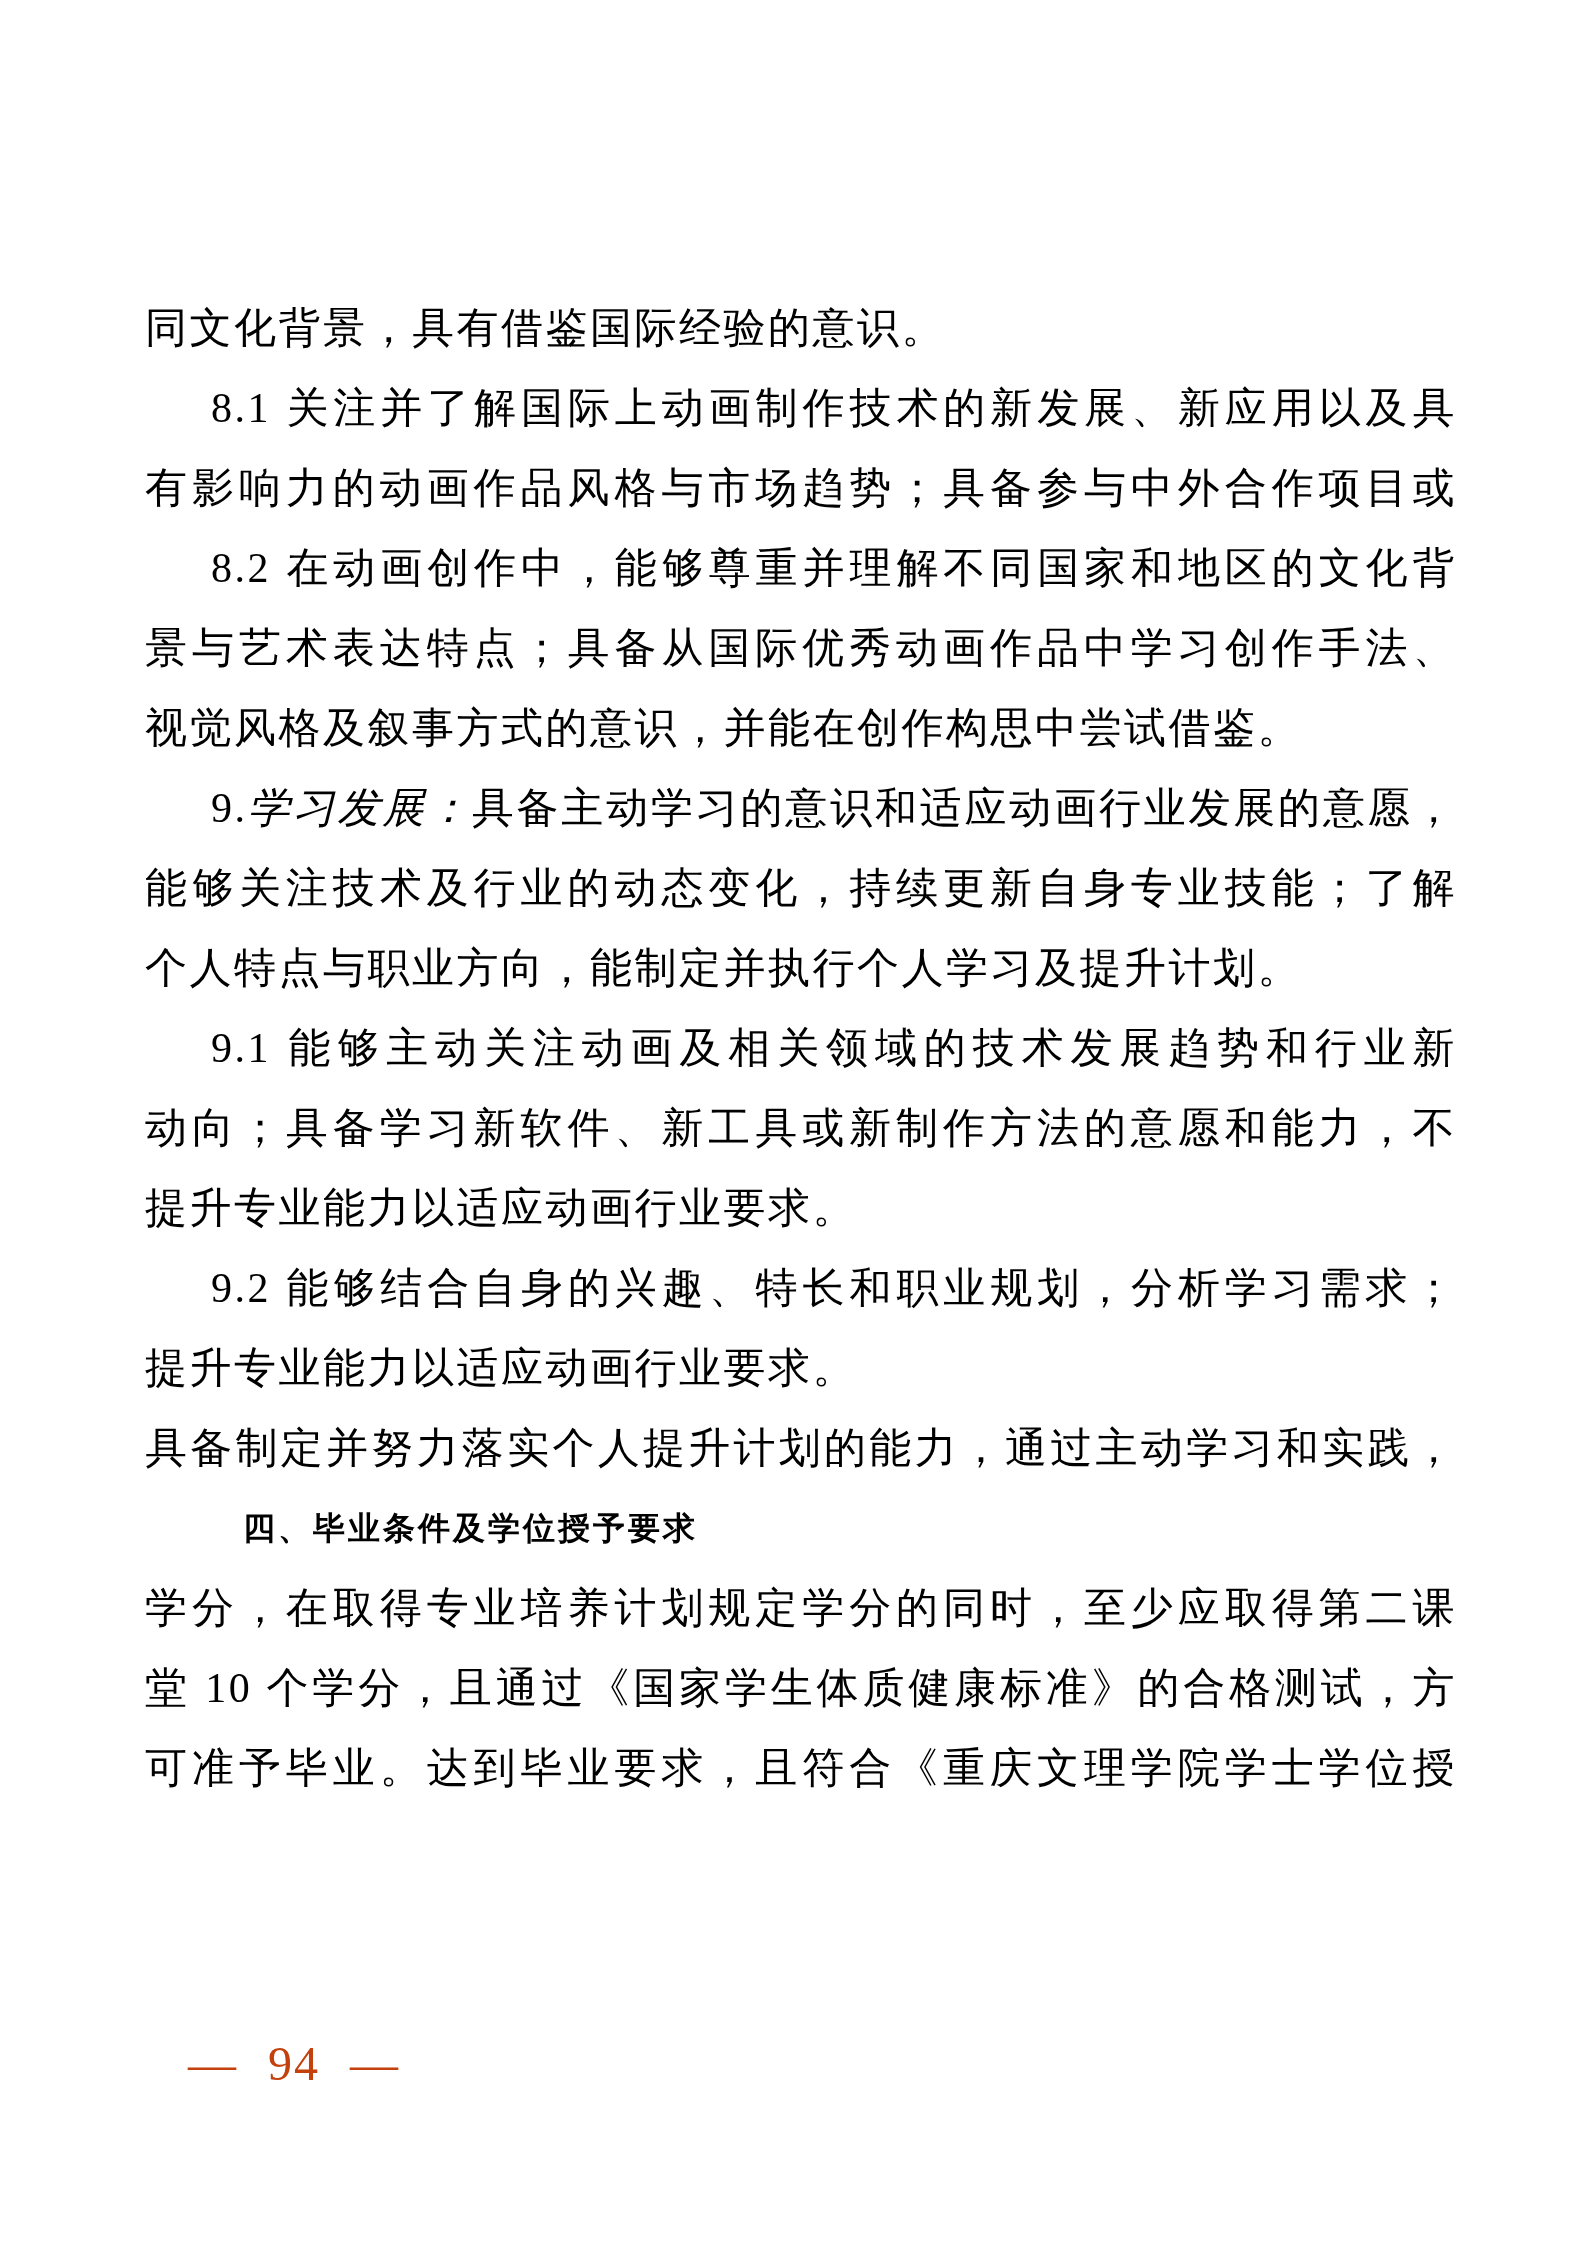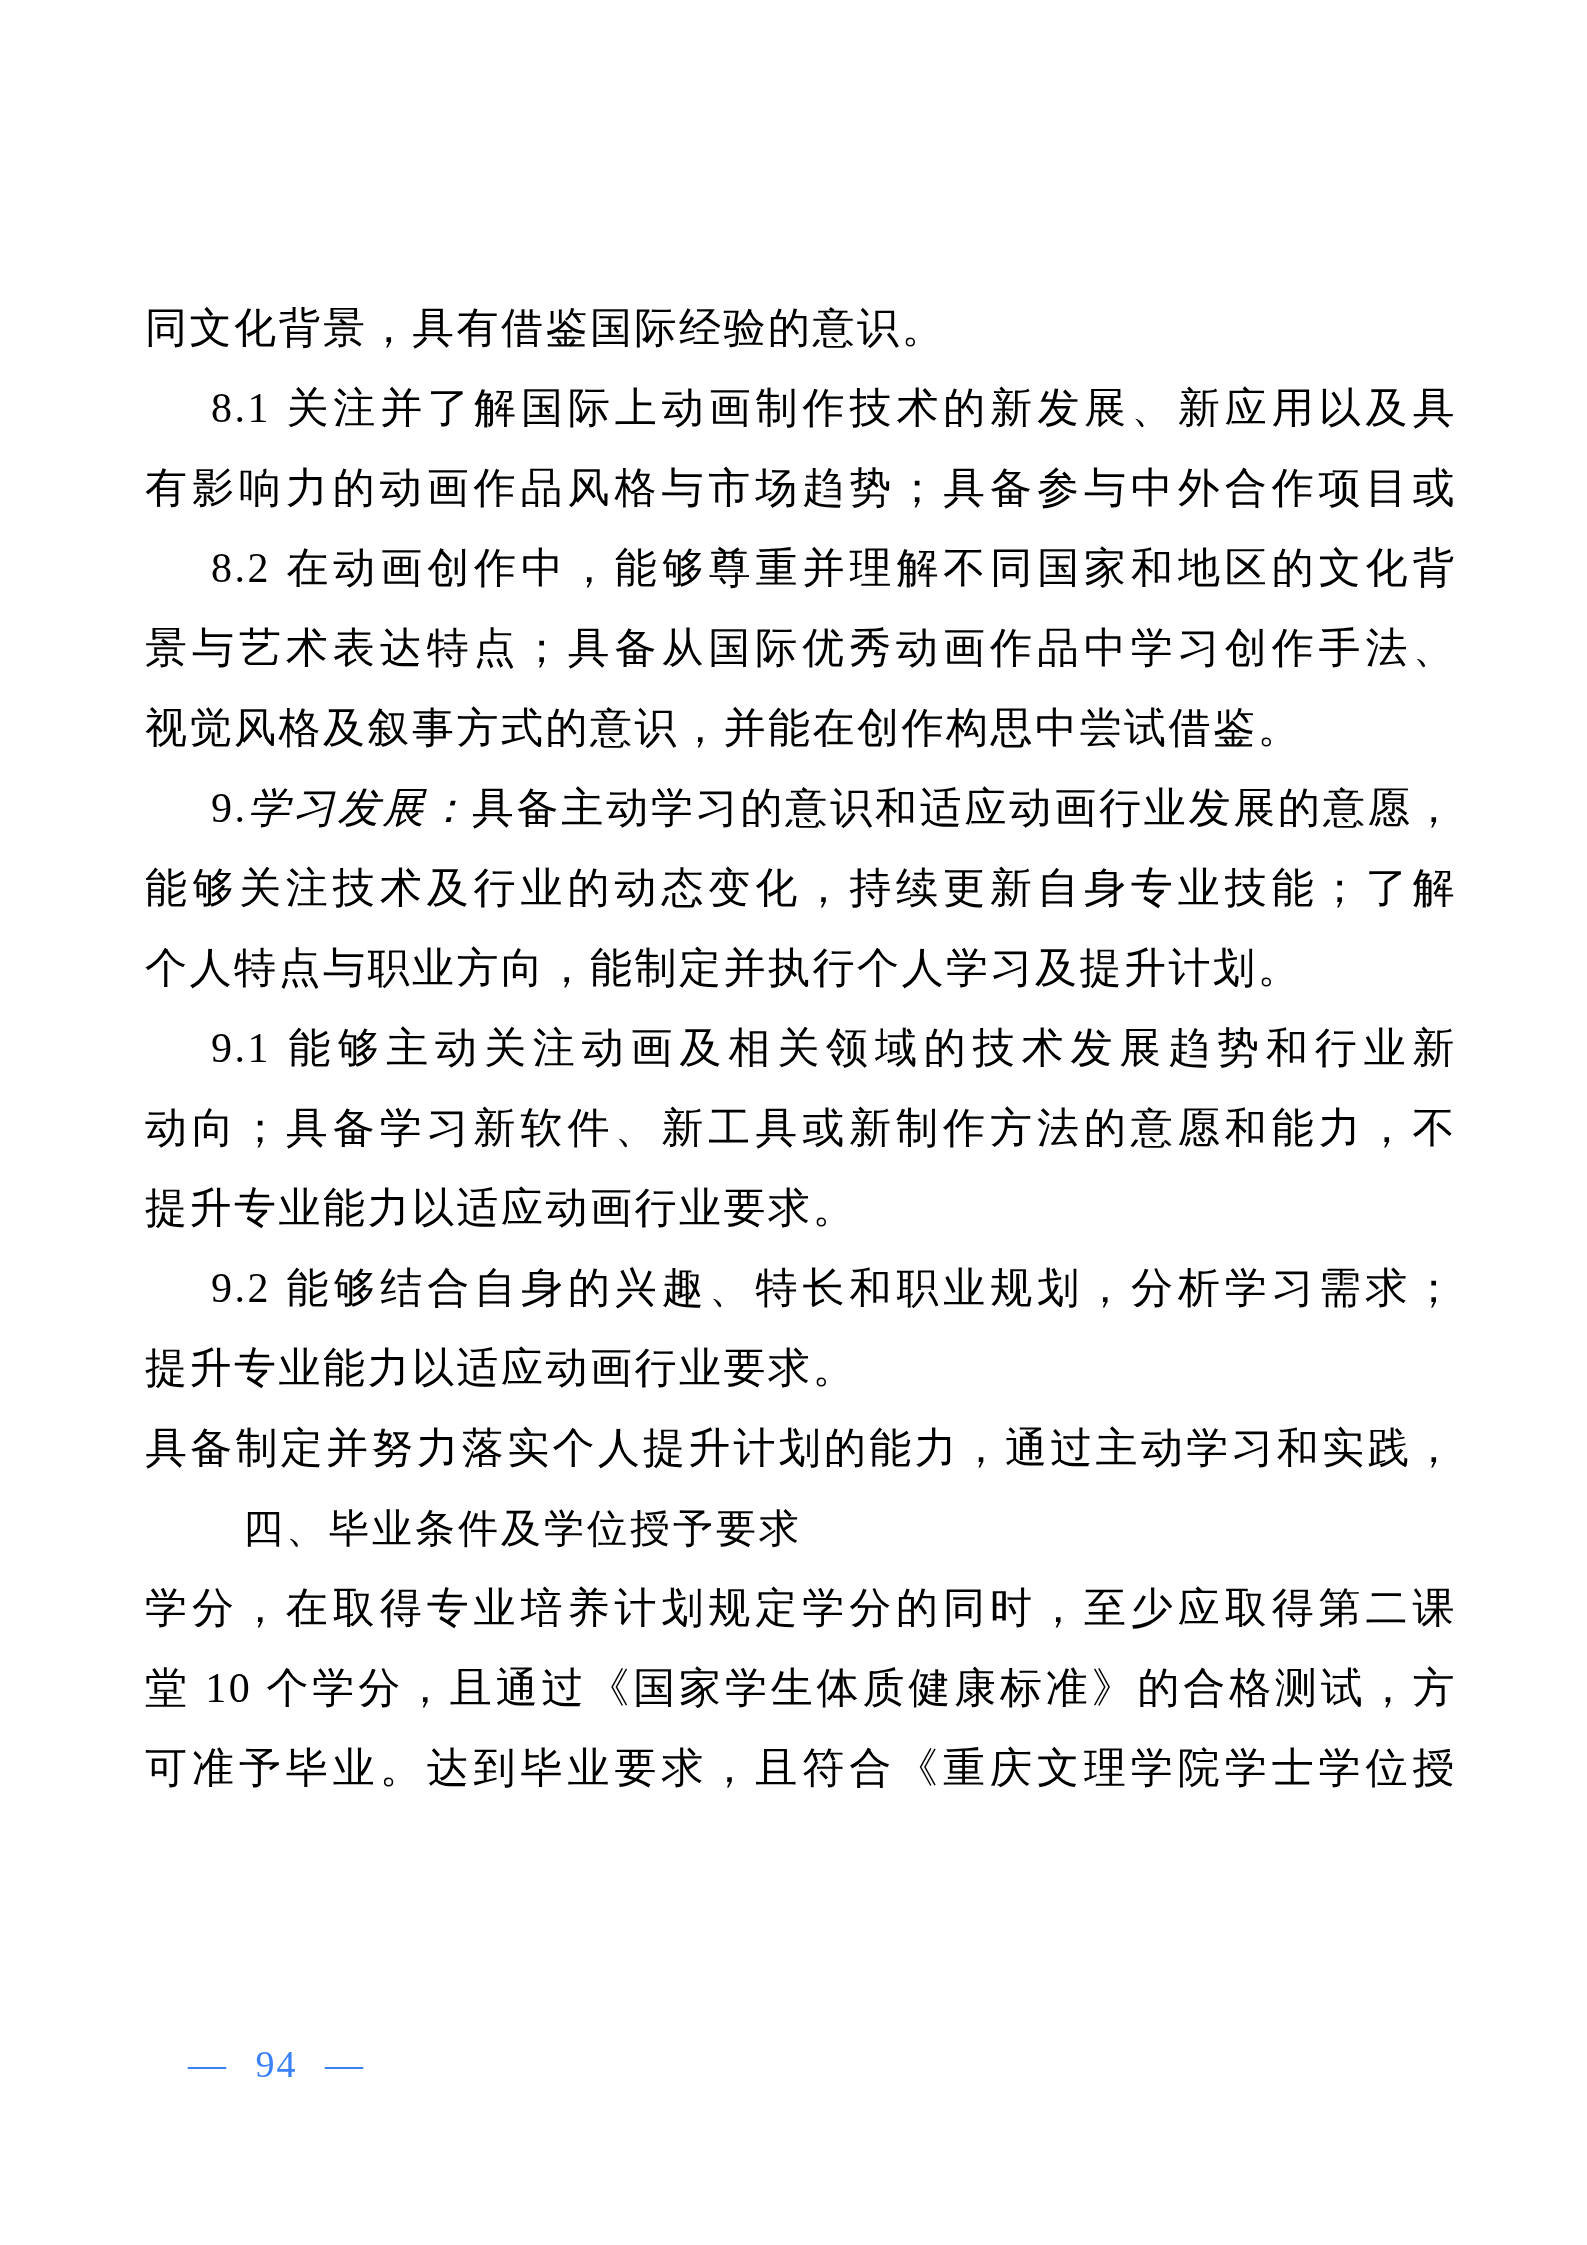--- a/index.html
+++ b/index.html
@@ -34,39 +34,39 @@
   .line.justify {
     text-align: justify;
     text-align-last: justify;
     text-justify: inter-ideograph;
   }
   .line.indent {
     text-indent: 66px;
   }
   .line.heading {
     font-family: "Liberation Sans", "DejaVu Sans", sans-serif;
-    font-weight: 400;
-    font-size: 40px;
+    font-weight: 700;
+    font-size: 32px;
     letter-spacing: 3px;
     text-indent: 98px;
   }
   .kai {
     font-style: italic;
   }
   .footer {
     position: absolute;
     left: 188px;
     top: 2042px;
     height: 44px;
     line-height: 44px;
-    font-size: 38px;
+    font-size: 48px;
     letter-spacing: 2px;
     word-spacing: 16px;
     font-family: "Liberation Serif", "DejaVu Serif", serif;
-    color: #3b82f6;
+    color: #c2410c;
   }
 </style>
 </head>
 <body>
 
 <div class="page">
   <div class="content">
 
     <div class="line">同文化背景，具有借鉴国际经验的意识。</div>
     <div class="line justify indent">8.1 关注并了解国际上动画制作技术的新发展、新应用以及具</div>

